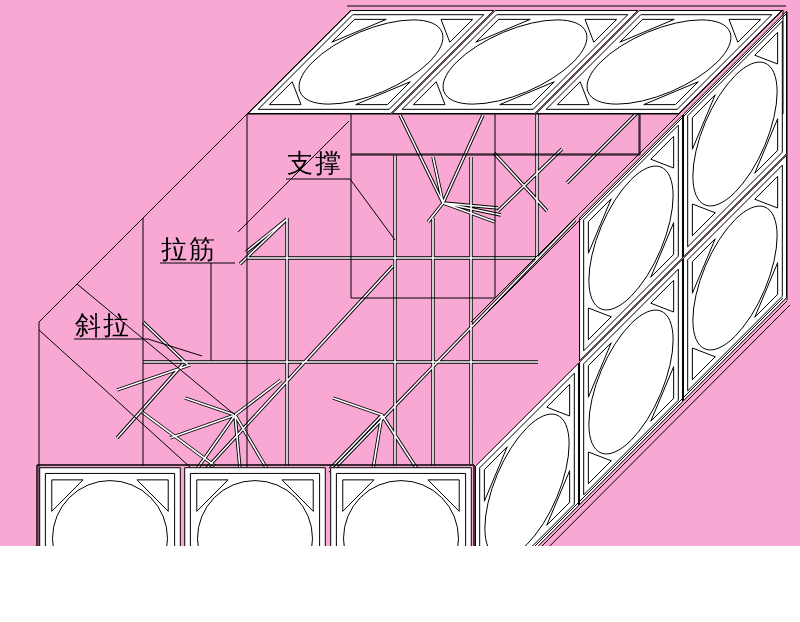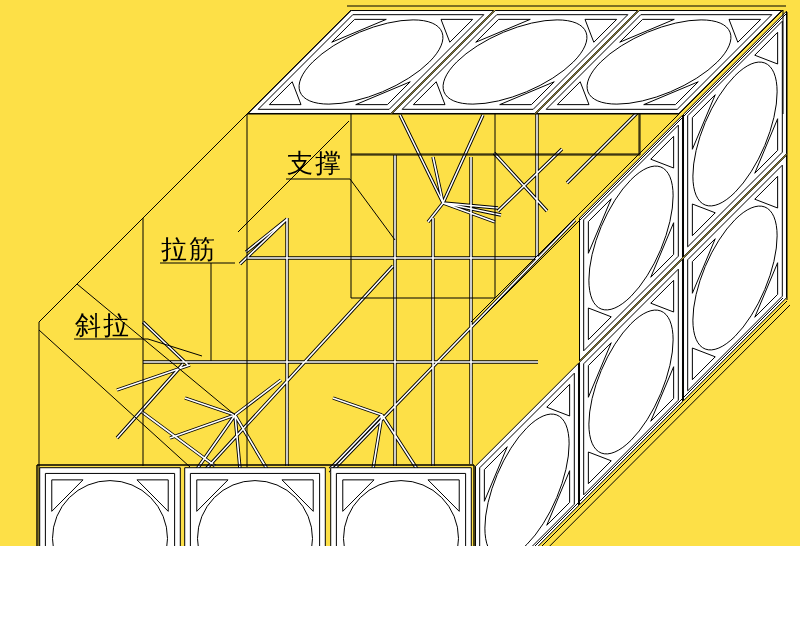--- a/index.html
+++ b/index.html
@@ -1,16 +1,16 @@
 <!DOCTYPE html>
 <html><head>
 <meta charset="utf-8">
 <style>
   html,body{margin:0;padding:0;background:#ffffff;}
-  .stage{position:relative;width:800px;height:546px;background:#fde047;overflow:hidden;
+  .stage{position:relative;width:800px;height:546px;background:#f9a8d4;overflow:hidden;
          font-family:Liberation Mono, monospace;}
   svg{position:absolute;left:0;top:0;}
   .ln{stroke:#000;stroke-width:1;fill:none;stroke-linecap:butt;}
   .lnf{stroke:#000;stroke-width:1.4;fill:none;}
   .rb{stroke:#000;stroke-width:3.4;fill:none;stroke-linecap:butt;}
   .rw{stroke:#fff;stroke-width:1.6;fill:none;stroke-linecap:butt;}
   .pnl-ln{stroke:#000;stroke-width:1;fill:#fff;vector-effect:non-scaling-stroke;}
   .pnl-open{stroke:#000;stroke-width:1;fill:none;vector-effect:non-scaling-stroke;}
   .lbl{font-size:26px;fill:#000;letter-spacing:2px;}
 </style>

